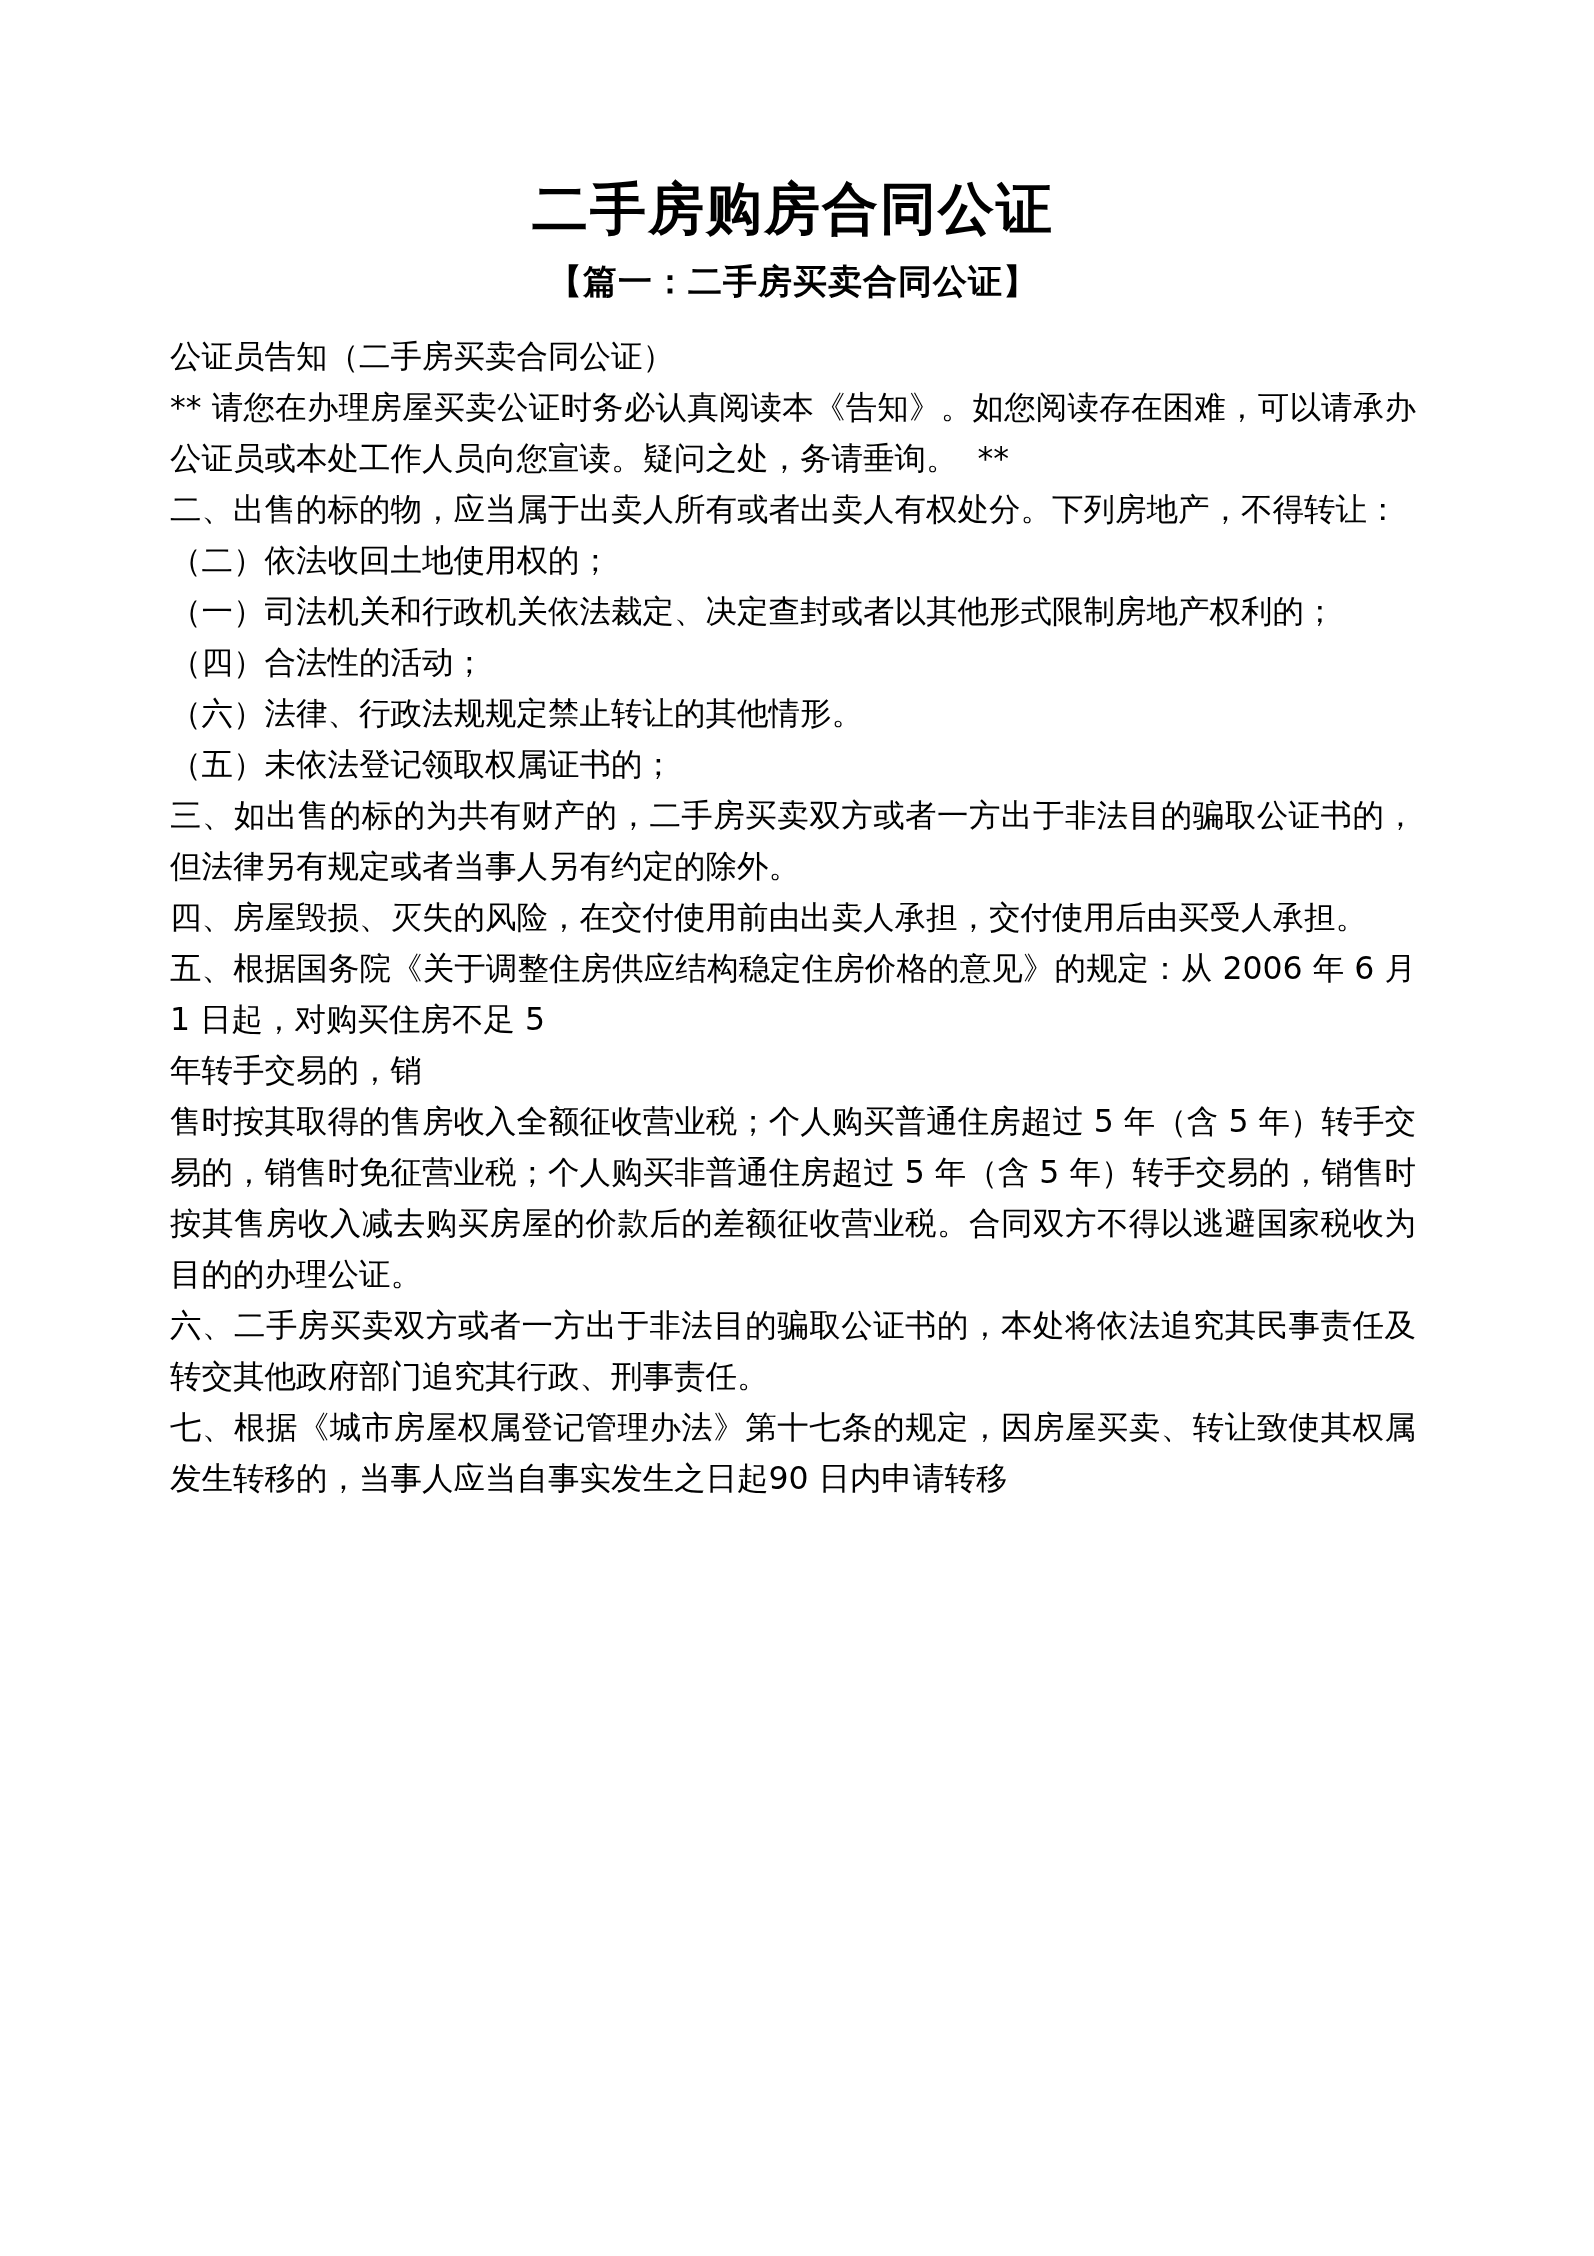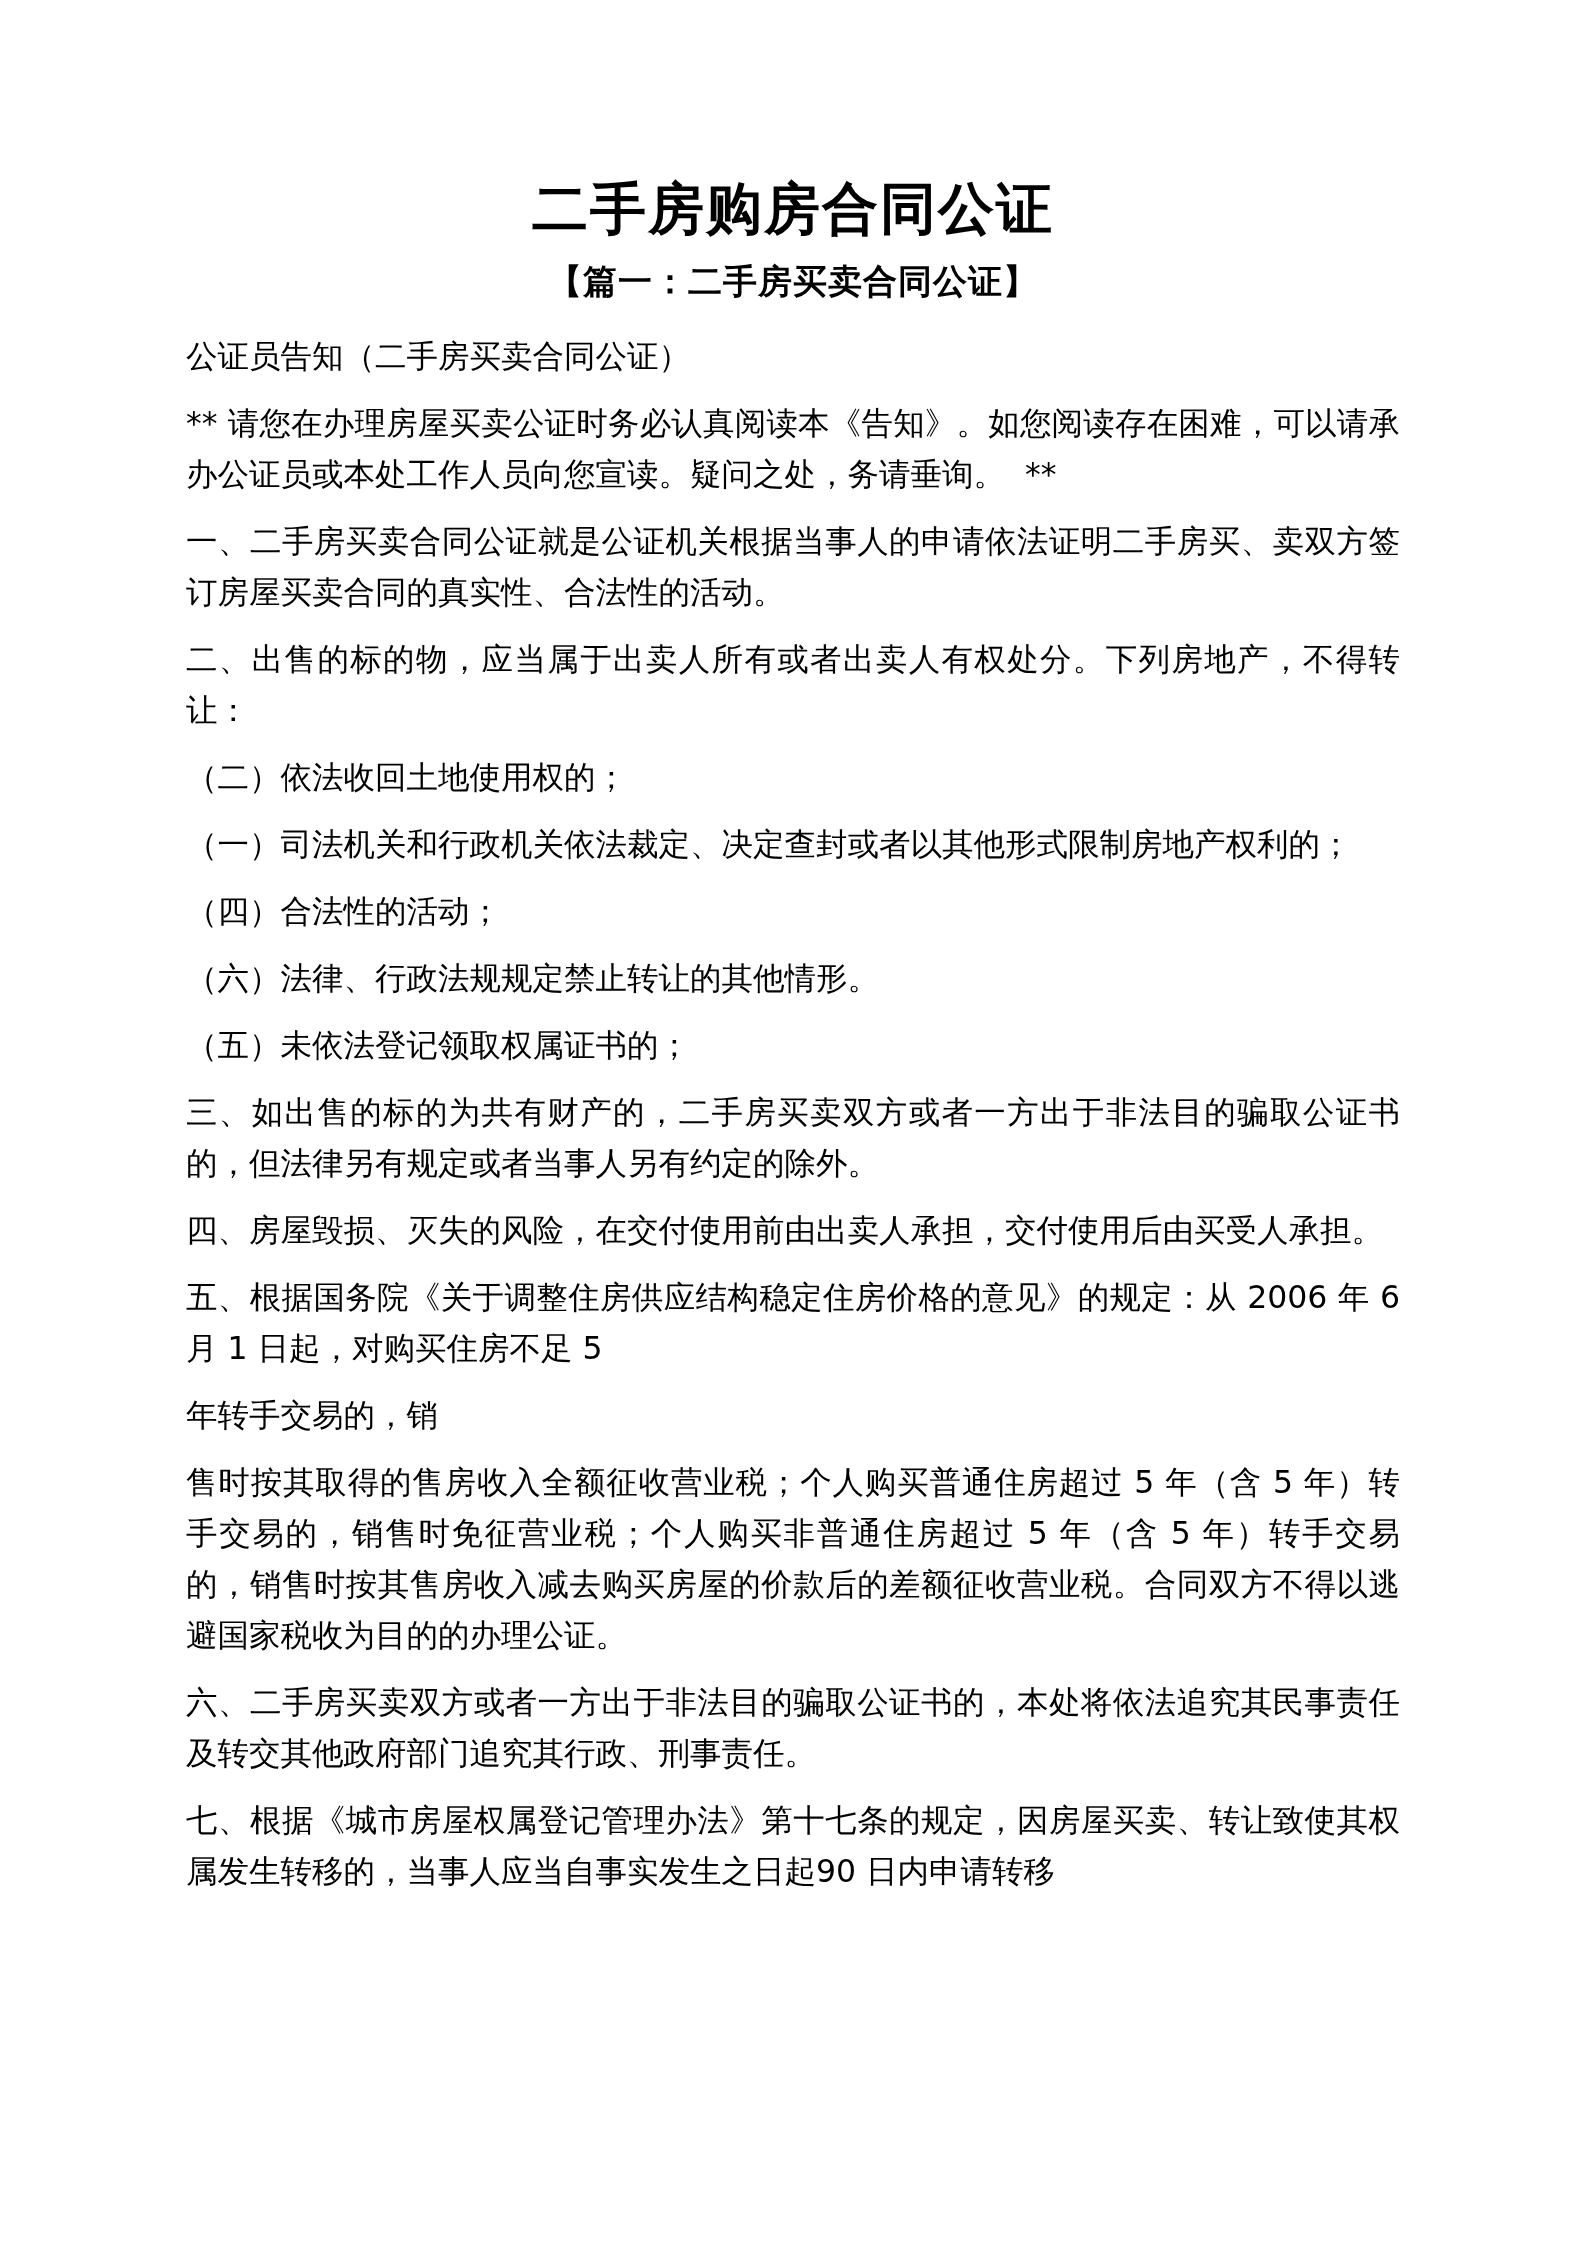--- a/index.html
+++ b/index.html
@@ -37,35 +37,34 @@
     line-height: 1.25;
     margin: 0 0 28px 0;
   }
   .body-text {
     font-size: 31.5px;
     line-height: 1.62;
     text-align: justify;
     text-justify: inter-ideograph;
   }
   .body-text p {
-    margin: 16px;
+    margin: 0;
     padding: 0;
     white-space: pre-wrap;
   }
 </style>
 </head>
 <body>
 
 <div class="page">
   <h1 class="doc-title">二手房购房合同公证</h1>
   <h2 class="doc-subtitle">【篇一：二手房买卖合同公证】</h2>
   <div class="body-text">
     <p>公证员告知（二手房买卖合同公证）</p>
     <p>** 请您在办理房屋买卖公证时务必认真阅读本《告知》。如您阅读存在困难，可以请承办公证员或本处工作人员向您宣读。疑问之处，务请垂询。  **</p>
-    <p>一、二手房买卖合同公证就是公证机关根据当事人的申请依法证明二手房买、卖双方签订房屋买卖合同的真实性、合法性的活动。</p>
     <p>二、出售的标的物，应当属于出卖人所有或者出卖人有权处分。下列房地产，不得转让：</p>
     <p>（二）依法收回土地使用权的；</p>
     <p>（一）司法机关和行政机关依法裁定、决定查封或者以其他形式限制房地产权利的；</p>
     <p>（四）合法性的活动；</p>
     <p>（六）法律、行政法规规定禁止转让的其他情形。</p>
     <p>（五）未依法登记领取权属证书的；</p>
     <p>三、如出售的标的为共有财产的，二手房买卖双方或者一方出于非法目的骗取公证书的，但法律另有规定或者当事人另有约定的除外。</p>
     <p>四、房屋毁损、灭失的风险，在交付使用前由出卖人承担，交付使用后由买受人承担。</p>
     <p>五、根据国务院《关于调整住房供应结构稳定住房价格的意见》的规定：从 2006 年 6 月 1 日起，对购买住房不足 5</p>
     <p>年转手交易的，销</p>

